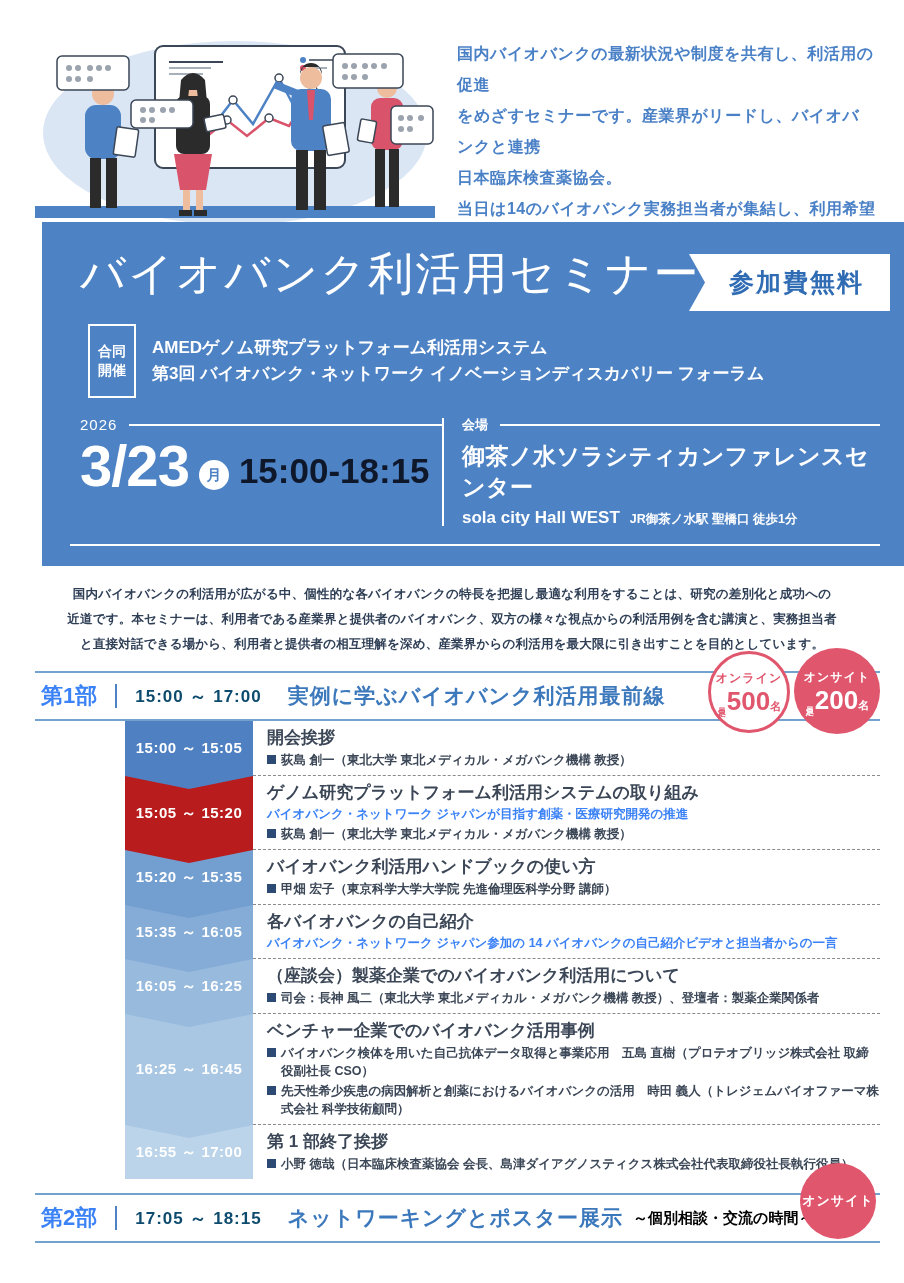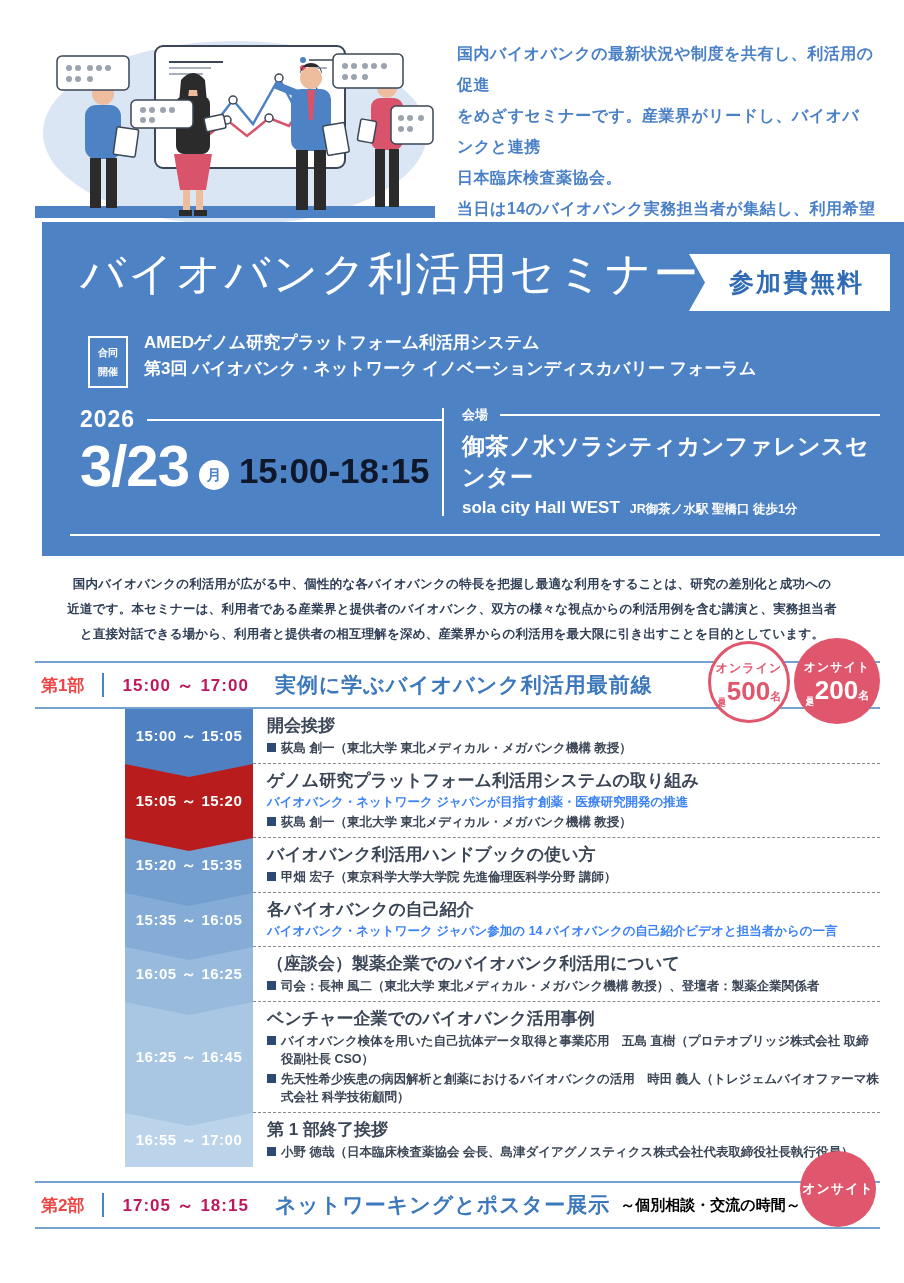--- a/index.html
+++ b/index.html
@@ -22,31 +22,31 @@
     color:#fff; font-size:45px; font-weight:normal; letter-spacing:2px; padding-left:38px; line-height:52px;
   }
   .fee-badge {
     position:absolute; top:32px; right:14px; background:#fff; color:#2f6cb4;
     font-size:25px; font-weight:bold; letter-spacing:2px;
     padding:12px 26px 12px 40px;
     clip-path:polygon(0 0,100% 0,100% 100%,0 100%,16px 50%);
   }
   .joint-row { display:flex; align-items:center; gap:16px; margin:24px 0 0 46px; }
   .joint-label {
-    border:2px solid #fff; color:#fff; font-size:10px; font-weight:bold;
-    padding:5px 8px; text-align:center; line-height:19px;margin-top:12px;
+    border:2px solid #fff; color:#fff; font-size:14px; font-weight:bold;
+    padding:16px 8px; text-align:center; line-height:19px;
   }
   .joint-lines { color:#fff; font-weight:bold; }
   .joint-lines .jl1 { font-size:17px; line-height:26px; }
   .joint-lines .jl2 { font-size:17px; line-height:26px; }
   .datetime-row { display:flex; margin:18px 24px 0 28px; }
   .date-col { width:372px; flex-shrink:0; padding-left:10px; }
   .label-line { display:flex; align-items:center; gap:12px; color:#fff; }
   .label-line .rule { flex:1; border-top:2px solid #fff; }
-  .year-text { font-size:23px; font-weight:bold; letter-spacing:1px; }
+  .year-text { font-size:15px; font-weight:normal; letter-spacing:1px; }
   .date-main { display:flex; align-items:center; margin-top:2px; }
   .date-big { color:#fff; font-size:58px; font-weight:bold; letter-spacing:-1px; line-height:62px; }
   .weekday-circle {
     width:30px; height:30px; border-radius:50%; background:#fff; color:#4d82c4;
     font-size:15px; font-weight:bold; display:flex; align-items:center; justify-content:center;
     margin:18px 10px 0 10px; flex-shrink:0;
   }
   .time-big { color:#0f172a; font-size:35px; font-weight:bold; margin-top:10px; letter-spacing:0; }
   .dt-divider { width:2px; background:#fff; margin:2px 0; }
   .venue-col { flex:1; padding-left:18px; }
@@ -57,23 +57,23 @@
   .venue-access { font-size:12.5px; font-weight:bold; }
   .banner-bottom-rule { border-top:2px solid #fff; margin:16px 24px 0 28px; }
   
   .description { margin-top:16px; text-align:center; }
   .description .line { font-size:12.5px; font-weight:600; color:#2f3f56; line-height:25px; letter-spacing:.2px; }
   
   .part-header {
     margin:14px 24px 0 35px; border-top:2px solid #73a2cf; border-bottom:2px solid #73a2cf;
     display:flex; align-items:center; padding:8px 0; position:relative;
   }
-  .part-label { color:#ef4444; font-size:17px; font-weight:bold; padding:0 18px 0 6px; }
+  .part-label { color:#3b82f6; font-size:22px; font-weight:bold; padding:0 18px 0 6px; }
   .part-vr { width:2px; height:24px; background:#4d82c4; }
-  .part-time { color:#be185d; font-size:17px; font-weight:bold; padding:0 26px 0 18px; letter-spacing:1px; }
+  .part-time { color:#0c4a6e; font-size:17px; font-weight:bold; padding:0 26px 0 18px; letter-spacing:1px; }
   .part-title { color:#3c78bc; font-size:21px; font-weight:bold; letter-spacing:1px; }
   .part-subtitle { color:#000000; font-size:15px; font-weight:bold; margin-left:10px; }
   
   .circle-badge {
     position:absolute; border-radius:50%; display:flex; flex-direction:column;
     align-items:center; justify-content:center; z-index:5; text-align:center;
   }
   .badge-online { width:82px; height:82px; right:90px; top:-22px; background:#fff; border:3px solid #e0566d; color:#e0566d; }
   .badge-onsite { width:86px; height:86px; right:0px; top:-25px; background:#e0566d; color:#fff; }
   .badge-name { font-size:12px; font-weight:bold; letter-spacing:1px; }

